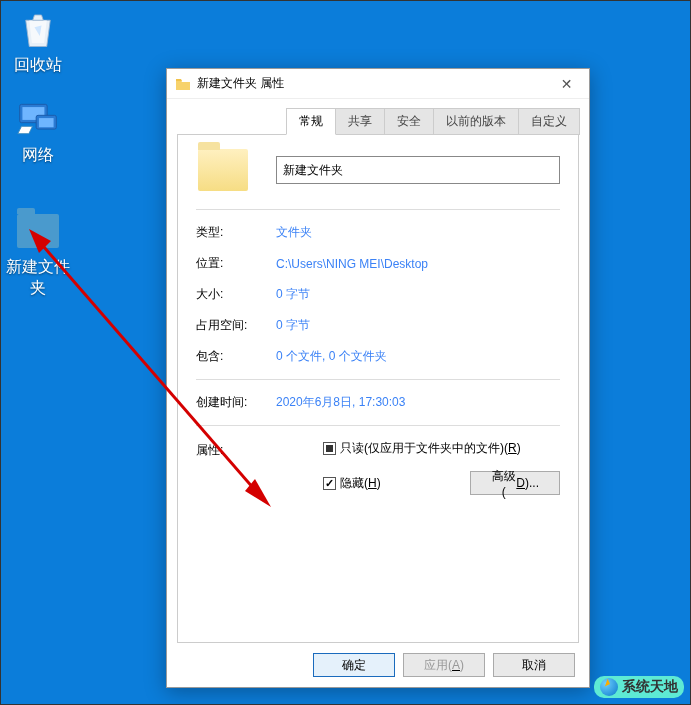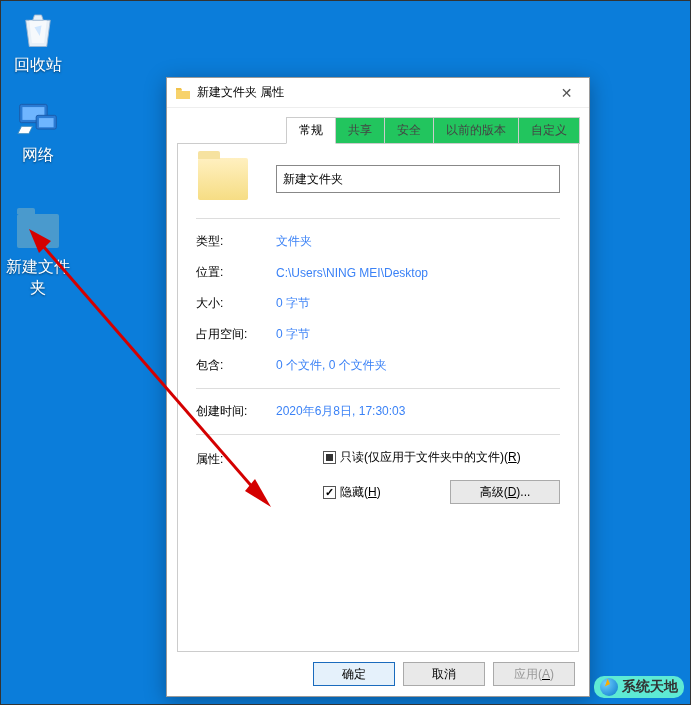--- a/index.html
+++ b/index.html
@@ -45,21 +45,21 @@
   .folder-icon-ghost::before {
     content:"";
     position:absolute; top:-6px; left:0;
     width:18px; height:6px;
     background:#7fb3c4; border-radius:2px 2px 0 0;
   }
 
   .dialog {
     position: absolute;
     left: 165px;
-    top: 76px;
+    top: 67px;
     width: 424px;
     height: 620px;
     background: #fff;
     border: 1px solid #9a9a9a;
     box-shadow: 0 4px 20px rgba(0,0,0,.3);
   }
   .titlebar {
     height: 30px;
     background: #fff;
     display: flex;
@@ -91,21 +91,21 @@
     padding: 4px 12px;
     border:1px solid #ccc;
     border-bottom:none;
     background:#fff;
     font-size:12px;
     position:relative;
     top:1px;
     margin-right:-1px;
     color:#000;
   }
-  .tab.inactive { background:#22c55e; color:#444; }
+  .tab.inactive { background:#e5e5e5; color:#444; }
   .tab.active {
     background:#fff;
     border-bottom:1px solid #fff;
     z-index:2;
   }
   .tabpanel {
     border:1px solid #ccc;
     flex:1;
     padding: 14px 18px 12px;
     position:relative;
@@ -311,38 +311,38 @@
             <label class="chk">
               <span class="box tri"></span>
               <span><span>只读(仅应用于文件夹中的文件)(</span><span class="underline">R</span><span>)</span></span>
             </label>
           </div>
           <div class="attr-line">
             <label class="chk">
               <span class="box checked"></span>
               <span><span>隐藏(</span><span class="underline">H</span><span>)</span></span>
             </label>
-            <button class="btn" style="width:110px;">
+            <button class="btn" style="width:90px;">
                 <span>高级(</span>
                 <span class="underline">D</span>
                 <span>)...</span>
               </button>
           </div>
         </div>
       </div>
     </div>
 
     <div class="buttonbar">
       <button class="btn primary" style="width:82px;">确定</button>
-      <button class="btn" style="width:82px;">取消</button>
       <button class="btn disabled" style="width:82px;">
           <span>应用(</span>
           <span class="underline">A</span>
           <span>)</span>
         </button>
+      <button class="btn" style="width:82px;">取消</button>
     </div>
   </div>
 </div>
 
 <div class="watermark">
   <span class="globe"></span>
   <span>系统天地</span>
 </div>
 
 </body></html>

